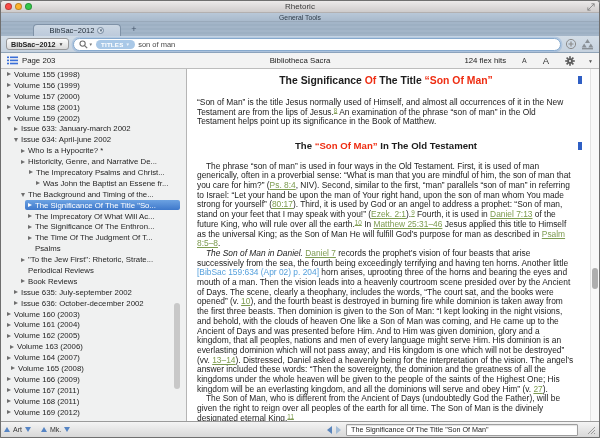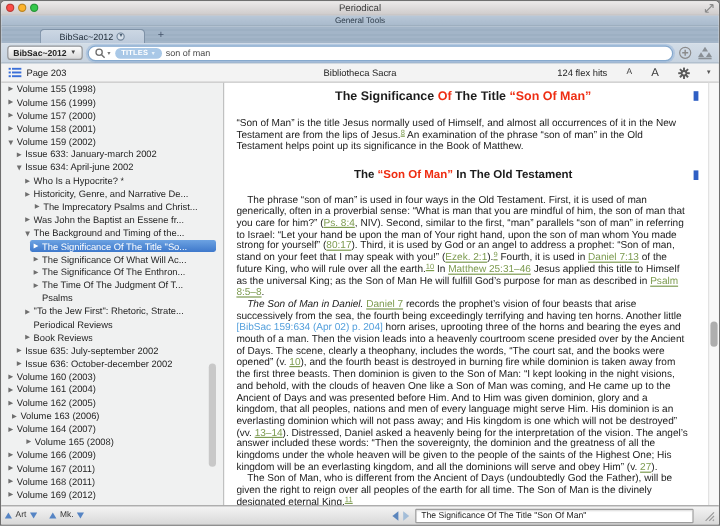--- a/index.html
+++ b/index.html
@@ -123,21 +123,21 @@
 <body>
 
 <div id="window">
 
   <div id="titlebar">
     <div class="lights">
       <span class="light red"></span>
       <span class="light yellow"></span>
       <span class="light green"></span>
     </div>
-    <div class="wtitle">Periodical</div>
+    <div class="wtitle">Rhetoric</div>
     <svg id="expand-icon" viewBox="0 0 10 10">
       <path d="M1 9 L9 1 M9 1 L5.5 1 M9 1 L9 4.5 M1 9 L4.5 9 M1 9 L1 5.5" stroke="#8a8a8a" stroke-width="1.2" fill="none"></path>
     </svg>
   </div>
 
   <div id="gtbar">
     <span>General Tools</span>
   </div>
 
   <div id="tabbar">
@@ -264,42 +264,42 @@
             <span class="tri col"></span>
             <span class="sb-label">Historicity, Genre, and Narrative De...</span>
           </div>
         </div>
         <div class="sb-row" style="padding-left: 25px;">
           <div class="sb-hl">
             <span class="tri col"></span>
             <span class="sb-label">The Imprecatory Psalms and Christ...</span>
           </div>
         </div>
-        <div class="sb-row" style="padding-left: 17px;">
+        <div class="sb-row" style="padding-left: 32px;">
           <div class="sb-hl">
             <span class="tri col"></span>
             <span class="sb-label">Was John the Baptist an Essene fr...</span>
           </div>
         </div>
         <div class="sb-row" style="padding-left: 17px;">
           <div class="sb-hl">
             <span class="tri exp"></span>
             <span class="sb-label">The Background and Timing of the...</span>
           </div>
         </div>
         <div class="sb-row sel" style="padding-left: 24px;">
           <div class="sb-hl">
             <span class="tri col"></span>
             <span class="sb-label">The Significance Of The Title "So...</span>
           </div>
         </div>
         <div class="sb-row" style="padding-left: 24px;">
           <div class="sb-hl">
             <span class="tri col"></span>
-            <span class="sb-label">The Significance Of What Will Ac...</span>
+            <span class="sb-label">The Imprecatory Of What Will Ac...</span>
           </div>
         </div>
         <div class="sb-row" style="padding-left: 24px;">
           <div class="sb-hl">
             <span class="tri col"></span>
             <span class="sb-label">The Significance Of The Enthron...</span>
           </div>
         </div>
         <div class="sb-row" style="padding-left: 24px;">
           <div class="sb-hl">
@@ -366,21 +366,21 @@
             <span class="tri col"></span>
             <span class="sb-label">Volume 163 (2006)</span>
           </div>
         </div>
         <div class="sb-row" style="padding-left: 3px;">
           <div class="sb-hl">
             <span class="tri col"></span>
             <span class="sb-label">Volume 164 (2007)</span>
           </div>
         </div>
-        <div class="sb-row" style="padding-left: 18px; text-align: right;">
+        <div class="sb-row" style="padding-left: 7px; text-align: right;">
           <div class="sb-hl">
             <span class="tri col"></span>
             <span class="sb-label">Volume 165 (2008)</span>
           </div>
         </div>
         <div class="sb-row" style="padding-left: 3px;">
           <div class="sb-hl">
             <span class="tri col"></span>
             <span class="sb-label">Volume 166 (2009)</span>
           </div>

